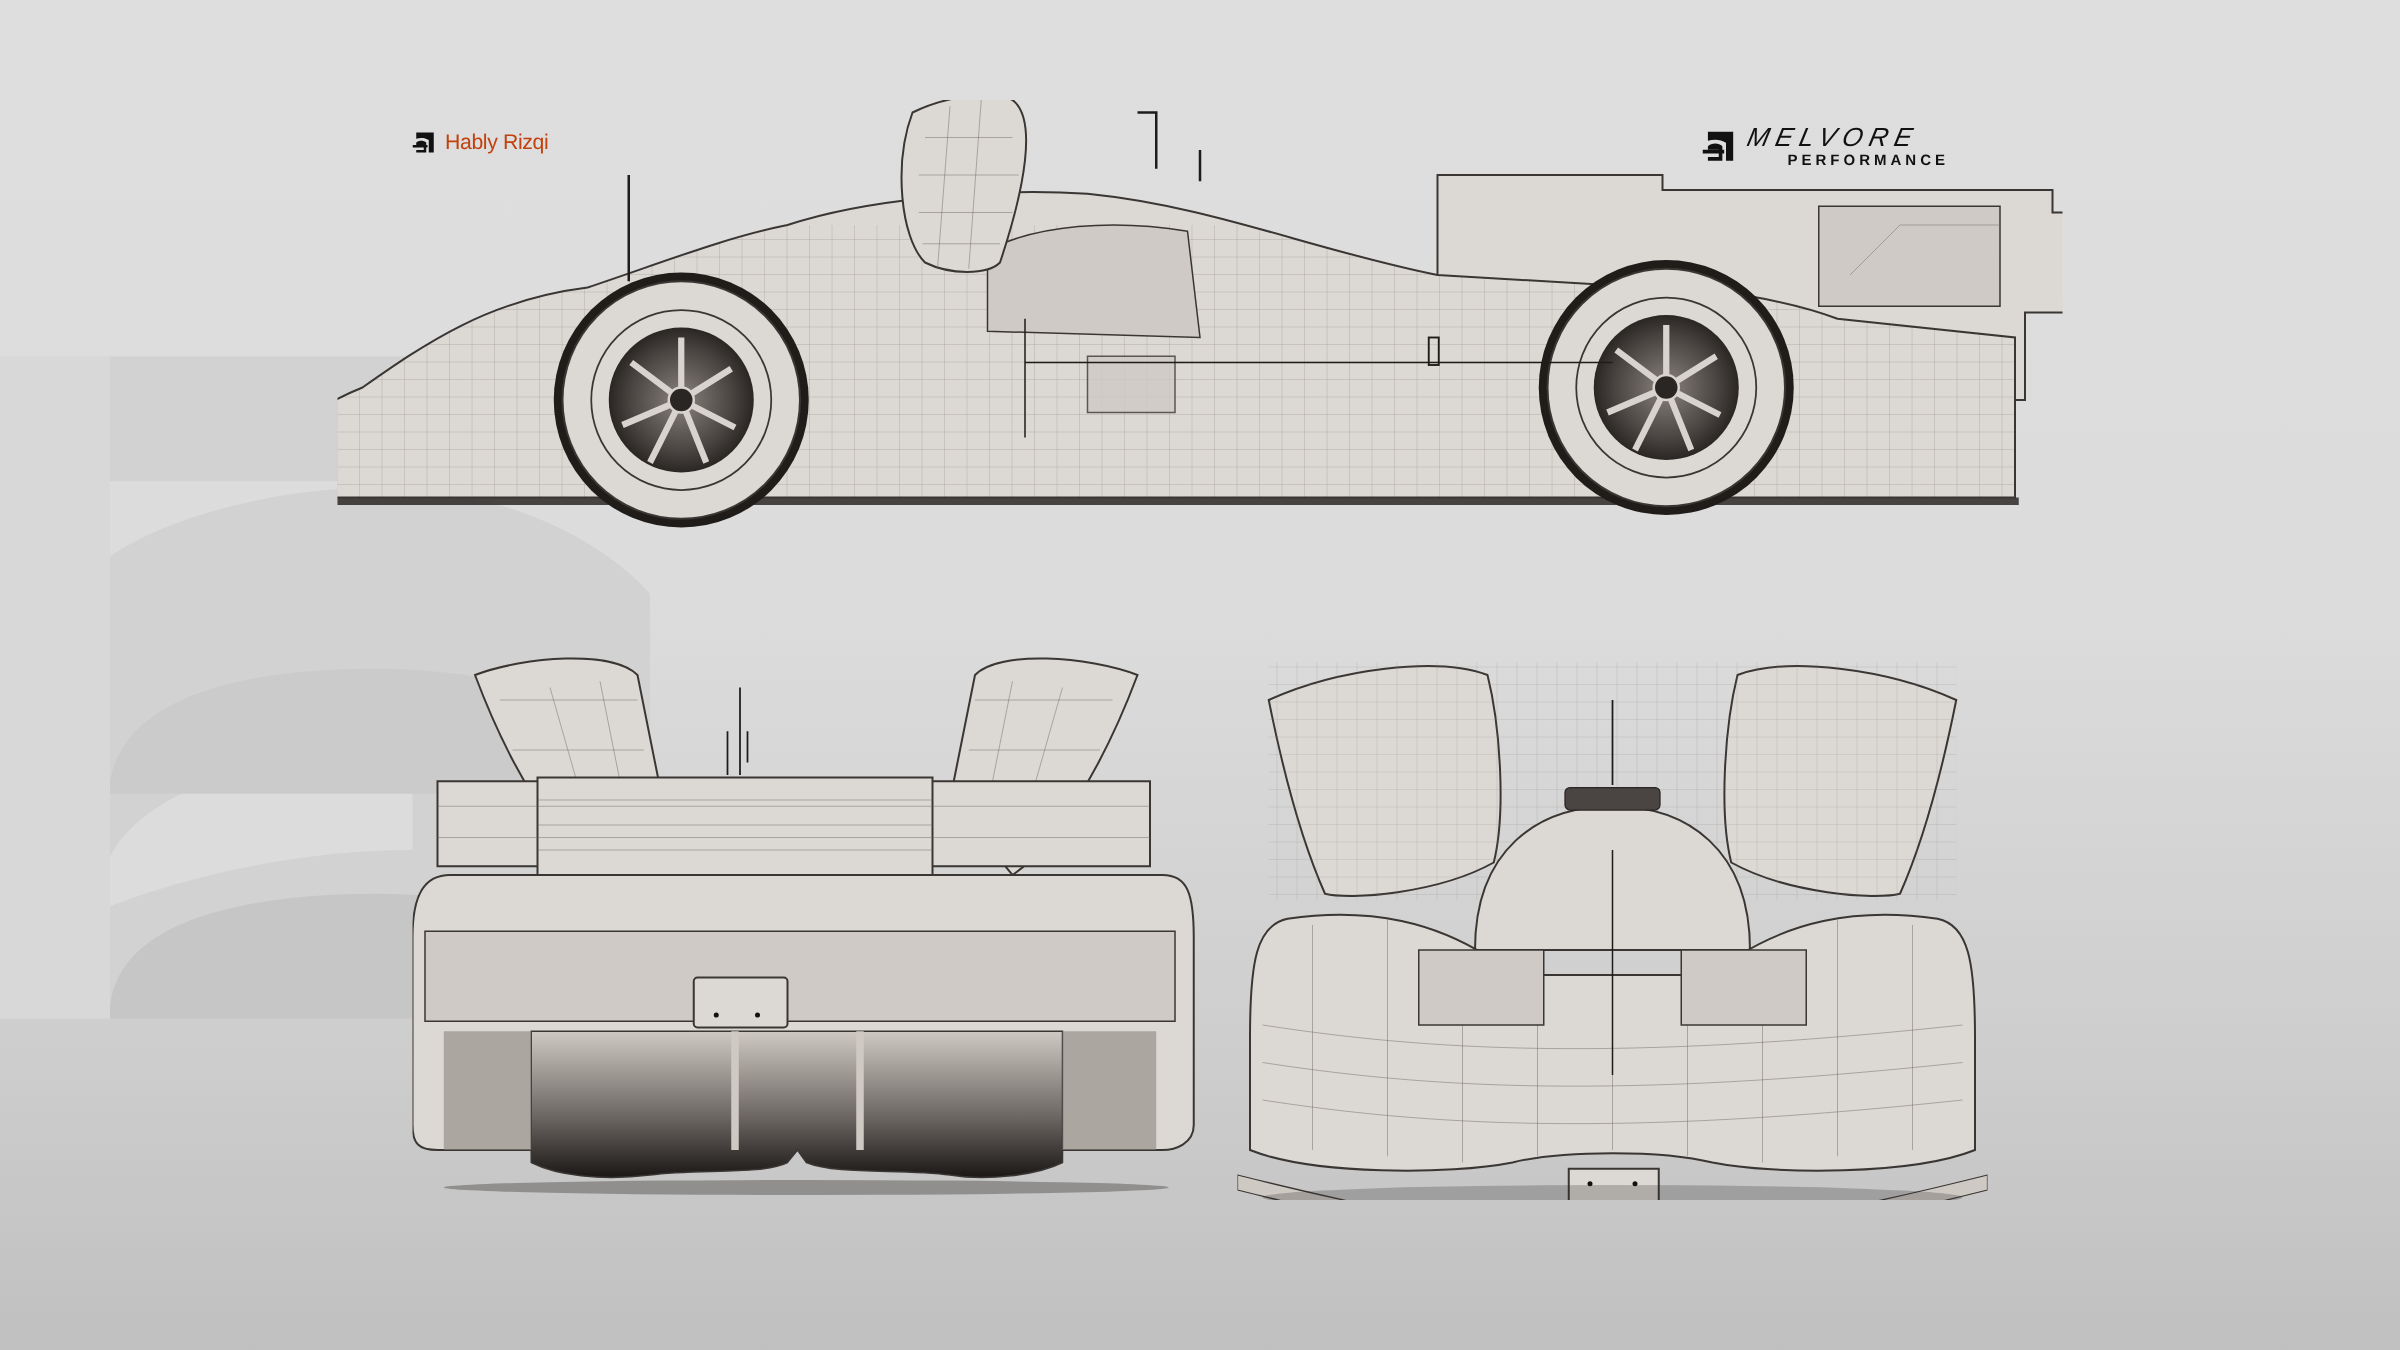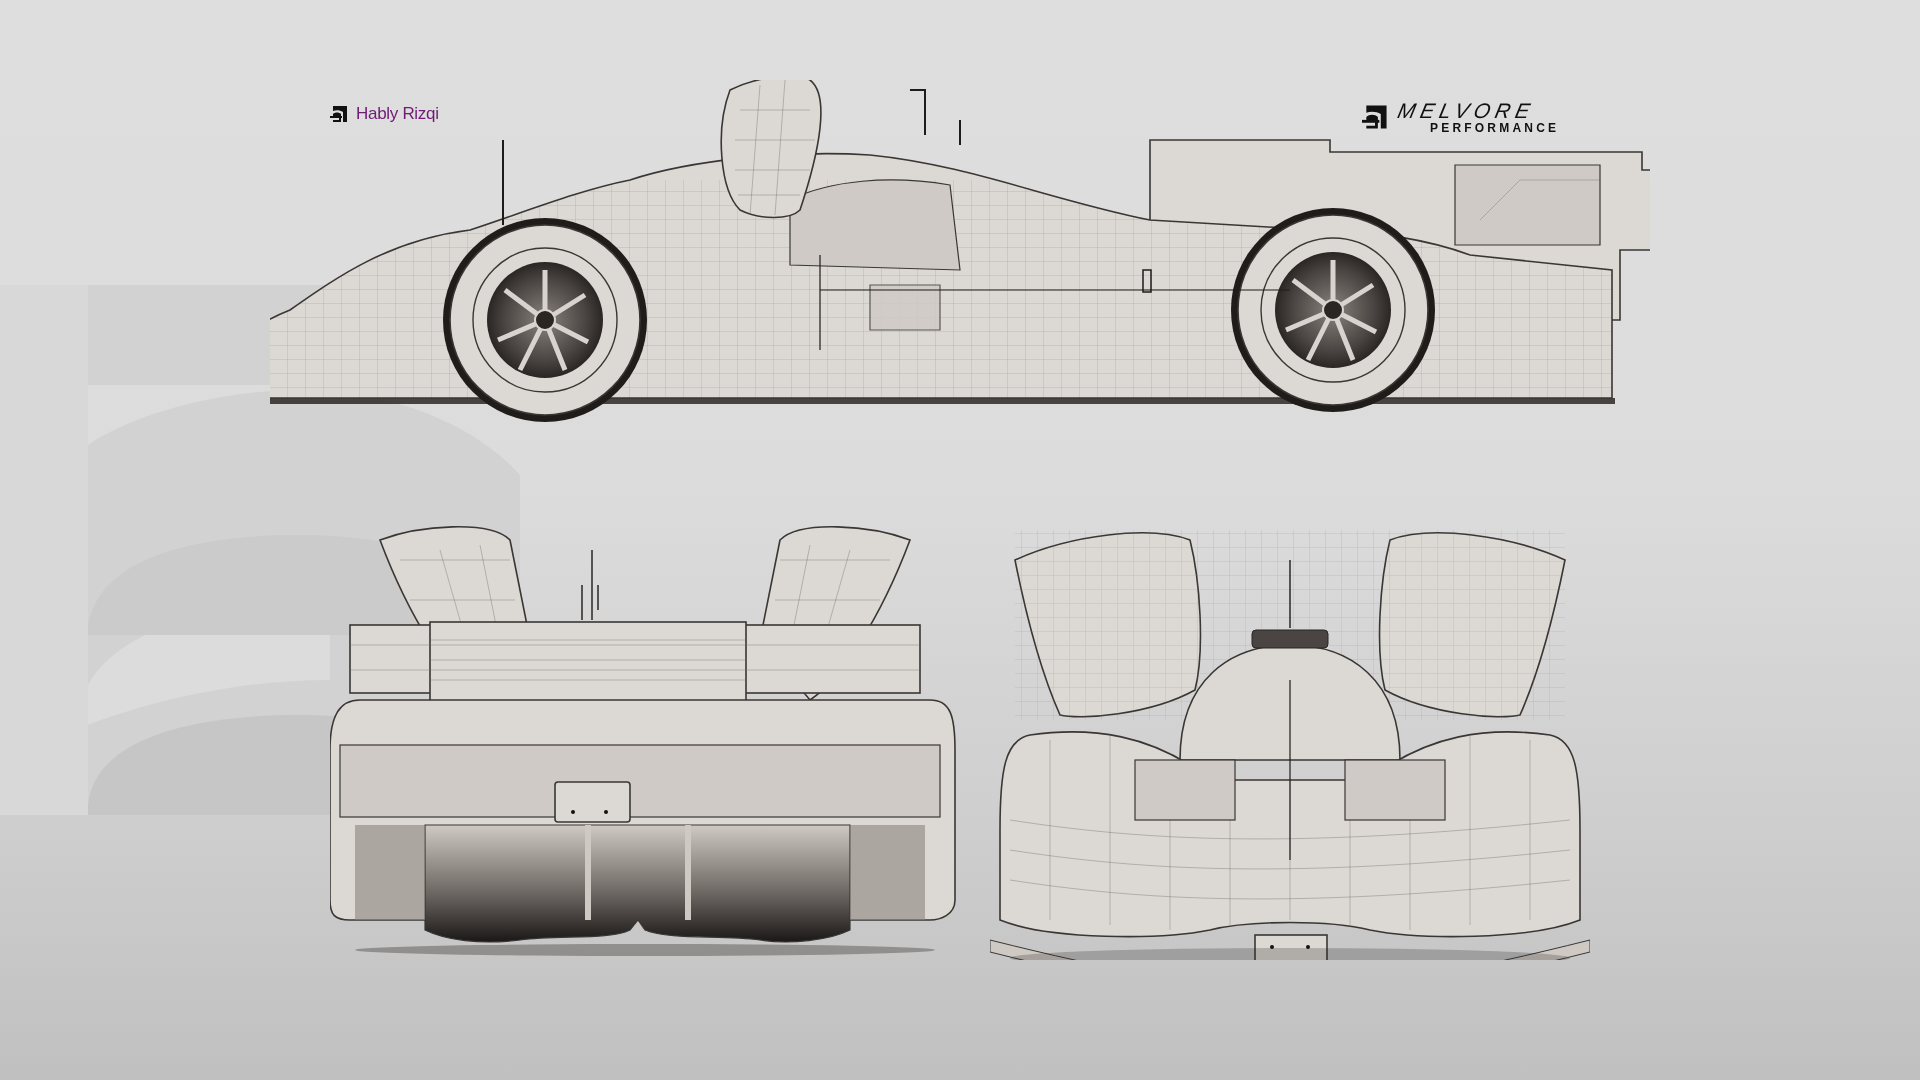--- a/index.html
+++ b/index.html
@@ -4,21 +4,21 @@
   <style>
     html, body { margin: 0; padding: 0; }
     body {
       width: 1920px; height: 1080px; overflow: hidden; position: relative;
       background: linear-gradient(180deg, #dedede 0%, #dcdcdc 45%, #cfcfcf 75%, #c0c0c0 100%);
       font-family: "Liberation Sans", sans-serif;
     }
     .watermark { position: absolute; left: 0; top: 285px; width: 520px; height: 530px; }
     .brand-left {
       position: absolute; left: 330px; top: 104px; display: flex; align-items: center; gap: 8px;
-      color: #701a75; font-size: 17px; letter-spacing: -0.3px;
+      color: #c2410c; font-size: 17px; letter-spacing: -0.3px;
     }
     .brand-right { position: absolute; left: 1362px; top: 100px; display: flex; align-items: center; gap: 10px; }
     .brand-right .words { display: flex; flex-direction: column; line-height: 1; }
     .brand-right .w1 {
       font-size: 21px; font-style: italic; letter-spacing: 5px; color: #111; font-weight: 400;
       transform: skewX(-12deg); transform-origin: left;
     }
     .brand-right .w2 { font-size: 12px; letter-spacing: 3.2px; color: #111; font-weight: 700; margin-top: 1px; padding-left: 32px; }
     .logo-mark { display: block; }
     .view { position: absolute; }

